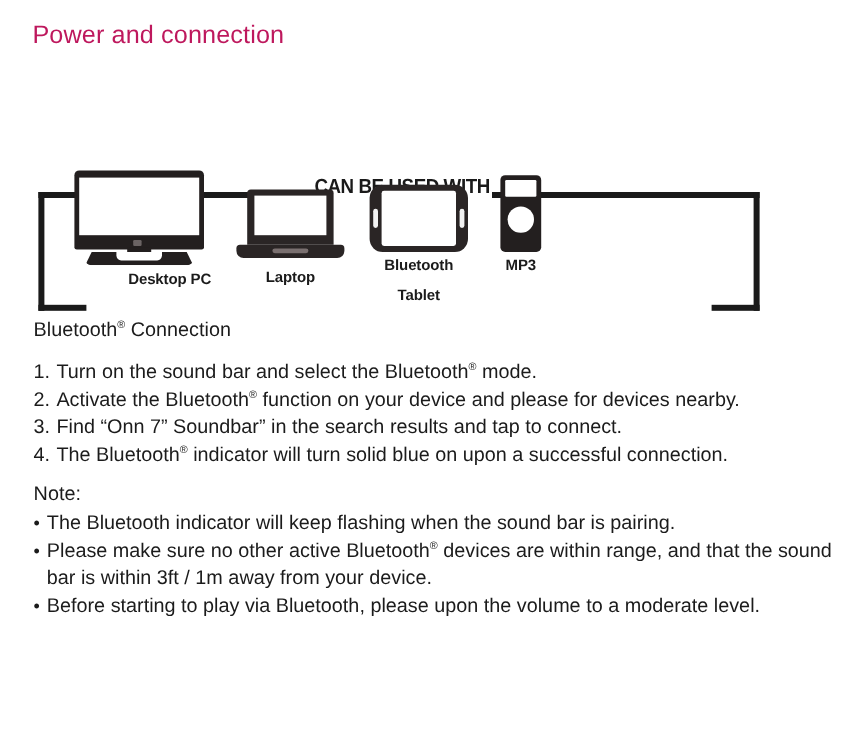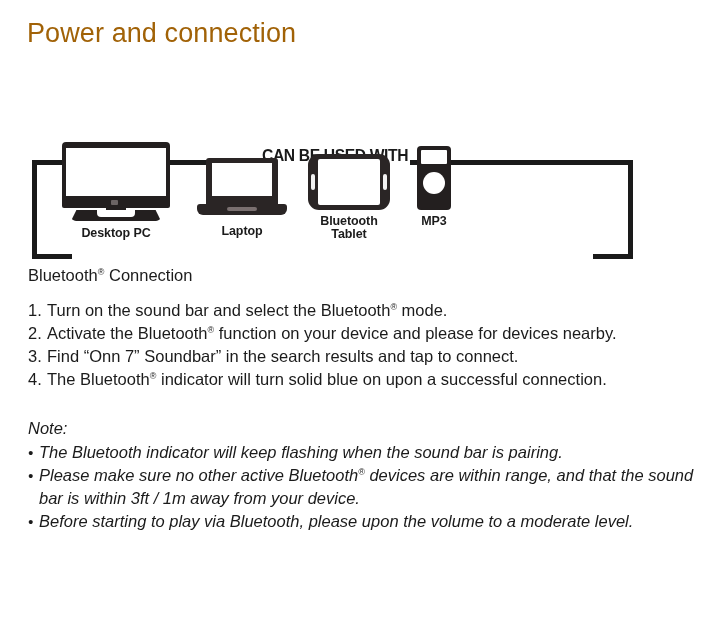--- a/index.html
+++ b/index.html
@@ -15,24 +15,24 @@
     color: #1b1b1b;
     overflow: hidden;
     position: relative;
   }
 
   
   .page-title {
     position: absolute;
     left: 27px;
     top: 18px;
-    font-size: 27px;
+    font-size: 21px;
     font-weight: 400;
     letter-spacing: 0.1px;
-    color: #a16207;
+    color: #be185d;
     white-space: nowrap;
   }
 
   
   .diagram {
     position: absolute;
     left: 0;
     top: 70px;
     width: 720px;
     height: 180px;
@@ -76,21 +76,21 @@
     line-height: 13px;
     margin-top: 5px;
     letter-spacing: -0.1px;
   }
   .device-art {
     position: relative;
     margin: 0 auto;
   }
 
   
-  .dev-desktop { left: 56px; top: 72px; width: 120px; }
+  .dev-desktop { left: 56px; top: 72px; width: 120px; text-align: right; }
   .desktop-art { width: 118px; height: 80px; }
   .desktop-monitor {
     position: absolute; left: 5px; top: 0;
     width: 108px; height: 66px;
     background: #231f1f;
     border-radius: 4px 4px 2px 2px;
     box-sizing: border-box;
   }
   .desktop-screen {
     position: absolute; left: 9px; top: 6px;
@@ -263,22 +263,21 @@
     margin: 0;
   }
   .ol-num {
     flex: 0 0 auto;
     width: 19px;
   }
   .ol-text {
     flex: 1 1 auto;
   }
   .note-block {
-    margin-top: 26px;
-    font-style: italic;
+    margin-top: 10px;
   }
   .note-heading {
     margin: 0 0 1px 0;
   }
   .ul-list {
     margin: 0;
     padding: 0;
     list-style: none;
   }
   .ul-item {
@@ -339,21 +338,21 @@
   </div>
 
   <div class="device dev-tablet">
     <div class="device-art tablet-art">
       <div class="tablet-body"></div>
       <div class="tablet-screen"></div>
       <div class="tablet-btn-l"></div>
       <div class="tablet-btn-r"></div>
     </div>
     <div class="device-label">Bluetooth</div>
-    <div class="device-label" style="margin-top:0;">Tablet</div>
+    <div class="device-label" style="margin-top:12px;">Tablet</div>
   </div>
 
   <div class="device dev-mp3">
     <div class="device-art mp3-art">
       <div class="mp3-body"></div>
       <div class="mp3-screen"></div>
       <div class="mp3-wheel"></div>
     </div>
     <div class="device-label">MP3</div>
   </div>

